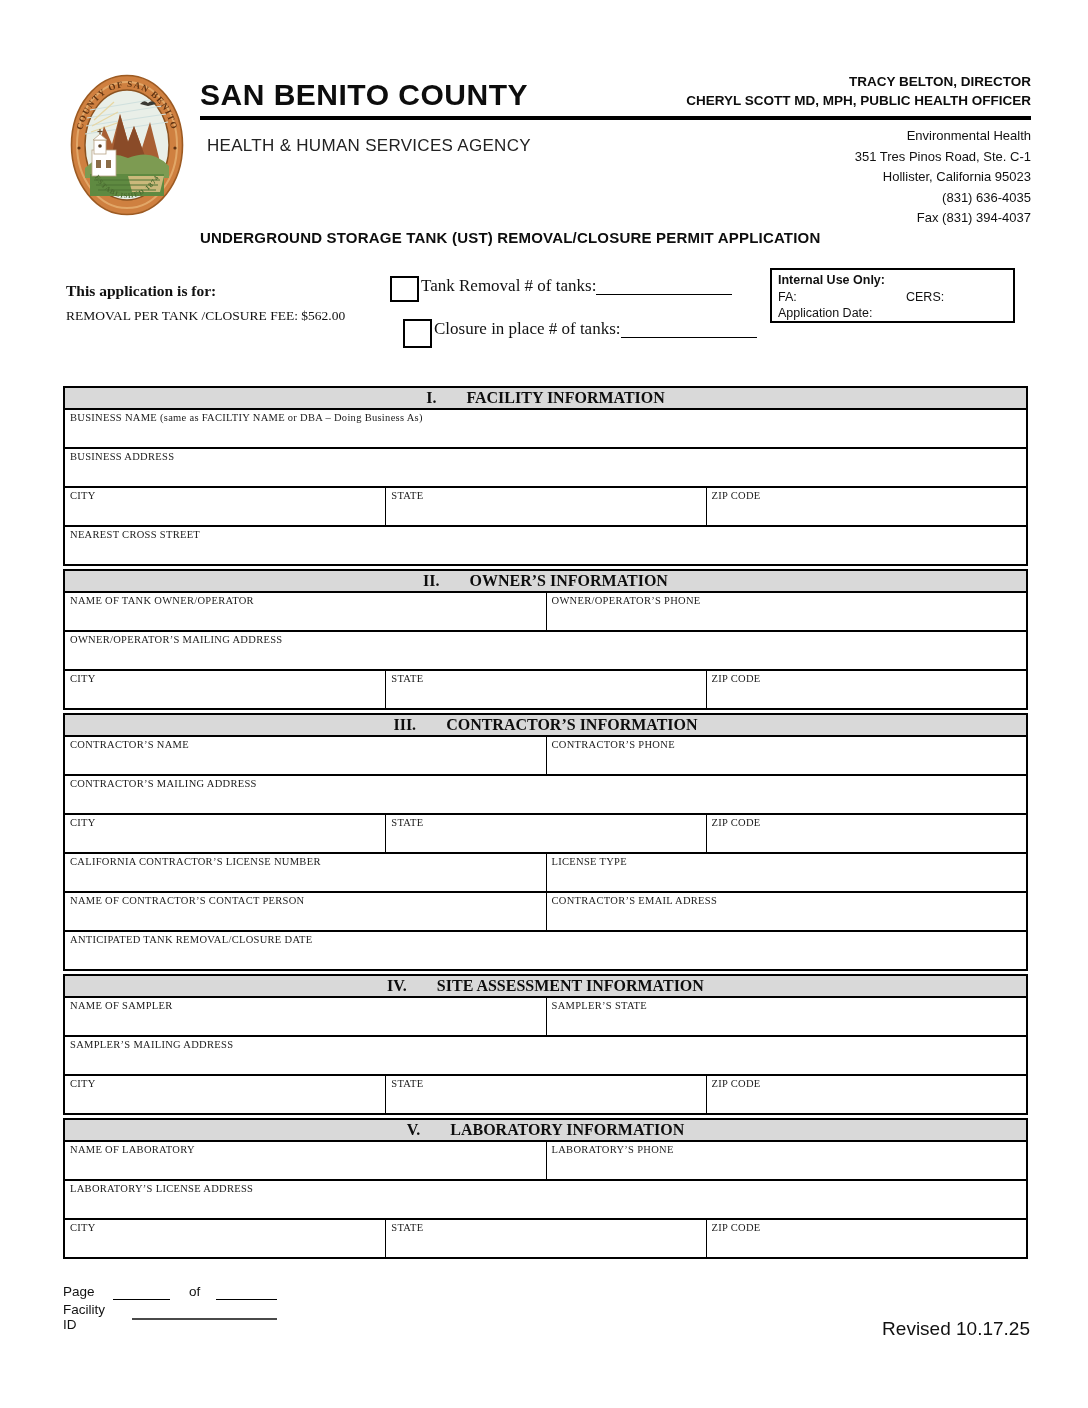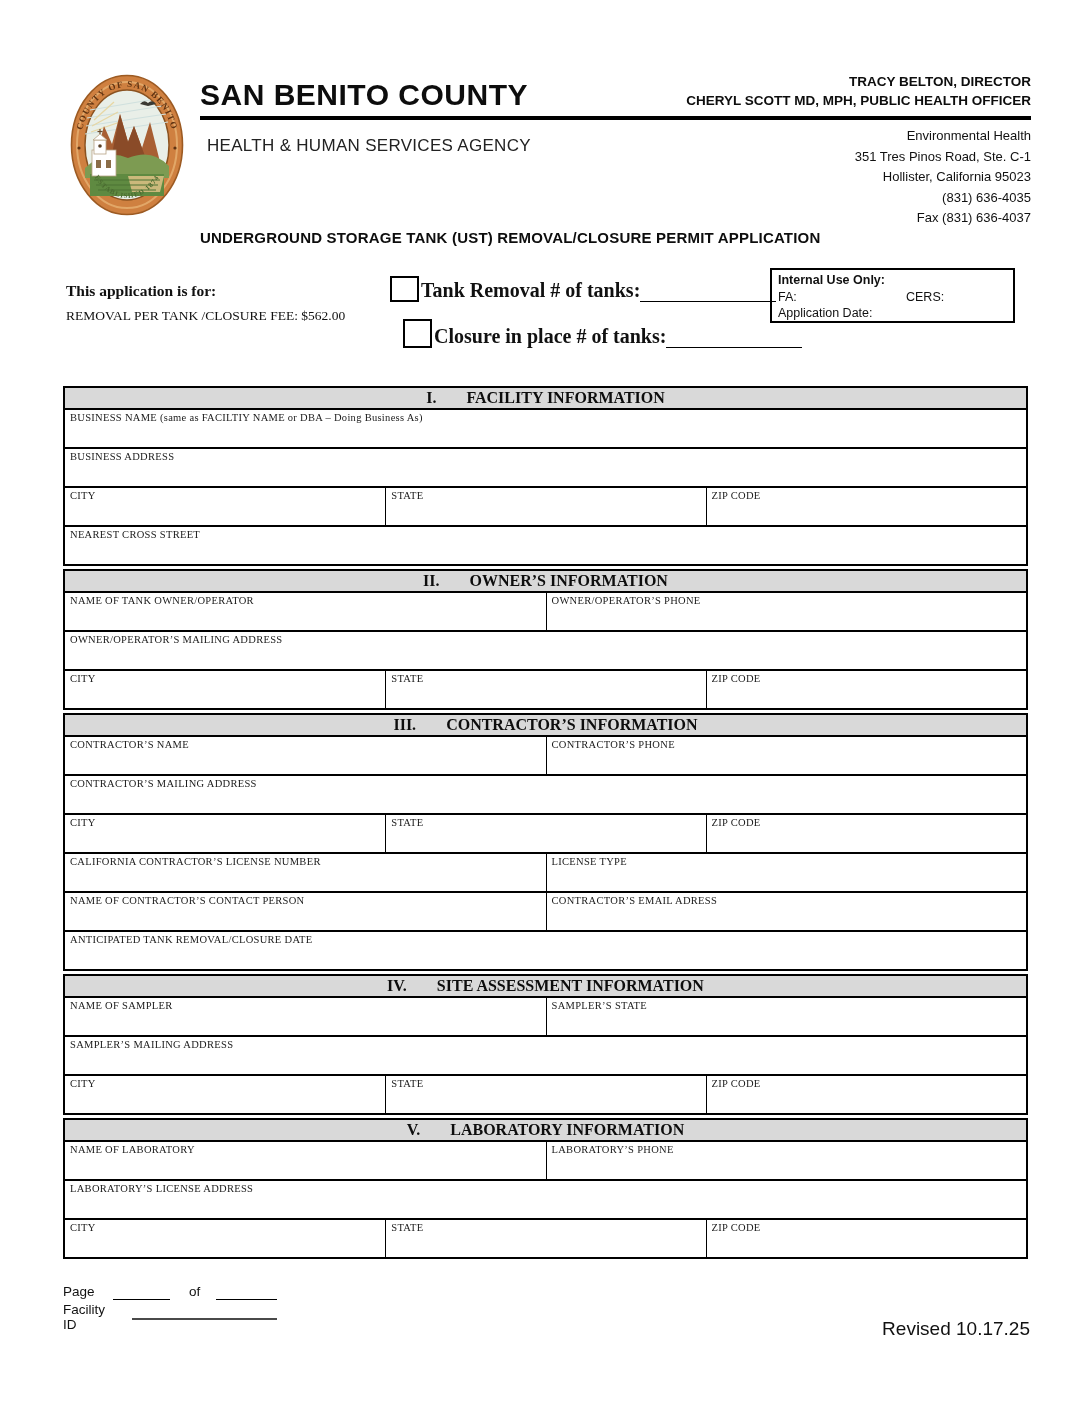--- a/index.html
+++ b/index.html
@@ -9,21 +9,21 @@
   
   .seal{position:absolute;left:70px;top:72px;width:114px;height:146px;}
   .county-title{position:absolute;left:200px;top:78px;font-size:30px;font-weight:bold;letter-spacing:.5px;color:#0d0d0d;}
   .names{position:absolute;right:57px;top:72px;text-align:right;font-weight:bold;font-size:13.5px;line-height:19px;color:#0d0d0d;}
   .hline{position:absolute;left:200px;right:57px;top:116px;height:4px;background:#000;}
   .agency{position:absolute;left:207px;top:136px;font-size:17px;letter-spacing:.3px;color:#222;}
   .addr{position:absolute;right:57px;top:126px;text-align:right;font-size:13px;line-height:20.5px;color:#111;}
   .doc-title{position:absolute;left:200px;top:229px;font-weight:bold;font-size:15px;letter-spacing:.2px;color:#0d0d0d;}
   .app-heading{position:absolute;left:66px;top:282px;font-family:"Liberation Serif",serif;font-weight:bold;font-size:15.5px;}
   .fee-line{position:absolute;left:66px;top:308px;font-family:"Liberation Serif",serif;font-size:13.5px;}
-  .opt{position:absolute;display:flex;align-items:flex-end;font-family:"Liberation Serif",serif;font-size:20px;font-weight:bold;}
+  .opt{position:absolute;display:flex;align-items:flex-start;font-family:"Liberation Serif",serif;font-size:17px;}
   .opt1{left:390px;top:276px;}
   .opt2{left:387px;top:319px;padding-left:16px;}
   .chk{display:inline-block;width:25px;height:22px;border:2.5px solid #000;background:#fff;margin-right:2px;}
   .opt2 .chk{height:25px;}
   .fill{display:inline-block;width:136px;height:18px;border-bottom:1.5px solid #000;}
 
   .internal-box{position:absolute;left:770px;top:268px;width:245px;height:55px;border:2px solid #000;box-sizing:border-box;
     padding:2px 6px;font-size:12.5px;line-height:16.5px;}
   .internal-box .ib-title{font-weight:bold;}
   .ib-row{position:relative;}
@@ -115,21 +115,21 @@
     <div>TRACY BELTON, DIRECTOR</div>
     <div>CHERYL SCOTT MD, MPH, PUBLIC HEALTH OFFICER</div>
   </div>
   <div class="hline"></div>
   <div class="agency">HEALTH &amp; HUMAN SERVICES AGENCY</div>
   <div class="addr">
     <div>Environmental Health</div>
     <div>351 Tres Pinos Road, Ste. C-1</div>
     <div>Hollister, California 95023</div>
     <div>(831) 636-4035</div>
-    <div>Fax (831) 636-4037</div>
+    <div>Fax (831) 394-4037</div>
   </div>
   <div class="doc-title">UNDERGROUND STORAGE TANK (UST) REMOVAL/CLOSURE PERMIT APPLICATION</div>
 
   <div class="app-heading">This application is for:</div>
   <div class="fee-line">REMOVAL PER TANK /CLOSURE FEE: $562.00</div>
 
   <div class="opt opt1">
     <span class="chk"></span>
     <span>Tank Removal # of tanks:</span>
     <span class="fill"></span>

